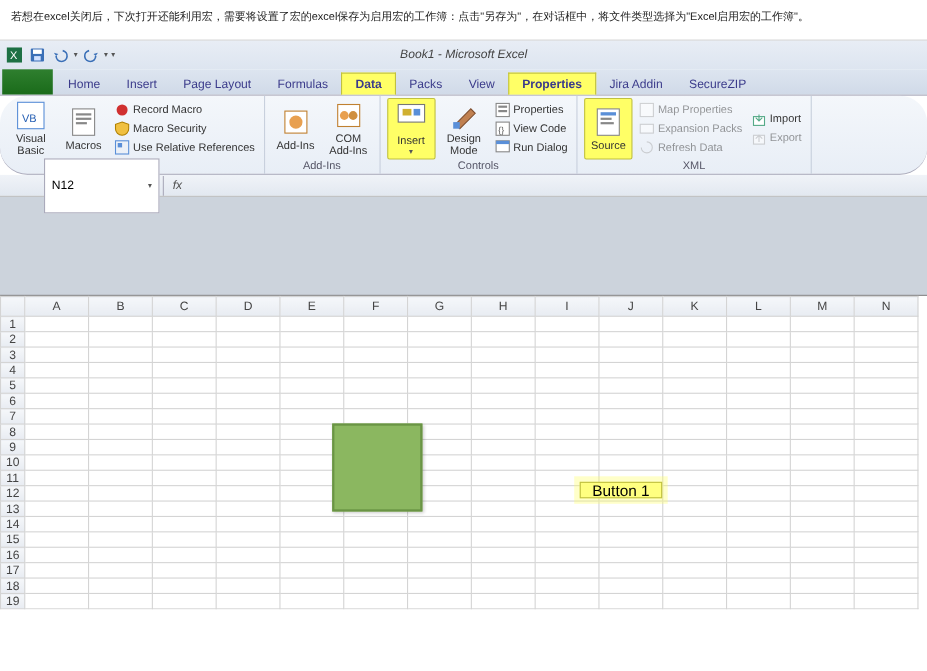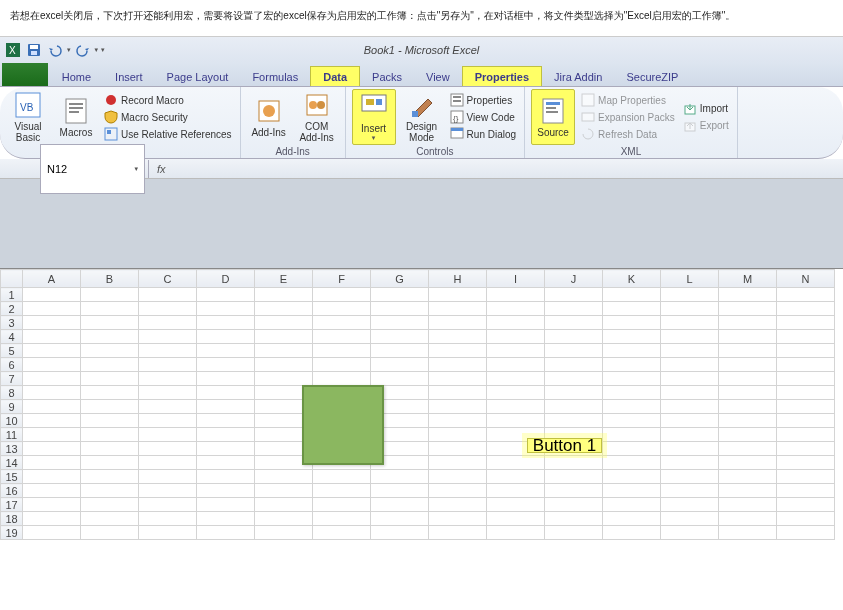--- a/index.html
+++ b/index.html
@@ -42,21 +42,21 @@
 .grid { border-collapse:collapse; font-size:11px; table-layout:fixed; }
 .grid th, .grid td { border:1px solid #d4d4d4; background:#fff; }
 .grid th { background:linear-gradient(#f5f7fa,#e8ecf2); color:#444; font-weight:normal; text-align:center; }
 .grid .rh { width:22px; }
 .grid .ch { height:18px; }
 .grid td { height:14px; }
 .col { width:58px; }
 .corner { background:linear-gradient(#eef1f5,#dde2ea); }
 
 .shape-rect { position:absolute; left:302px; top:116px; width:82px; height:80px; background:#8bb760; border:2px solid #6a9445; box-shadow:1px 1px 3px rgba(0,0,0,0.2); }
-.btn1 { position:absolute; left:527px; top:169px; width:75px; height:15px; background:#ffff80; border:1px solid #c0c040; font-size:17px; text-align:center; line-height:14px; color:#000; }
+.btn1 { position:absolute; left:527px; top:169px; width:75px; height:15px; background:#ffff80; border:1px solid #c0c040; font-size:14px; text-align:center; line-height:14px; color:#000; }
 .btn1-hl { position:absolute; left:522px; top:164px; width:85px; height:25px; background:rgba(255,255,100,0.35); }
 
 svg { display:block; }
 .chev { font-size:7px; color:#555; }
 </style>
 </head>
 <body>
 
 <div class="top-text">若想在excel关闭后，下次打开还能利用宏，需要将设置了宏的excel保存为启用宏的工作簿：点击"另存为"，在对话框中，将文件类型选择为"Excel启用宏的工作簿"。</div>
 
@@ -493,20 +493,37 @@
             <td></td>
             <td></td>
             <td></td>
             <td></td>
             <td></td>
             <td></td>
             <td></td>
             <td></td>
           </tr>
       <tr>
+            <th class="rh">12</th>
+            <td></td>
+            <td></td>
+            <td></td>
+            <td></td>
+            <td></td>
+            <td></td>
+            <td></td>
+            <td></td>
+            <td></td>
+            <td></td>
+            <td></td>
+            <td></td>
+            <td></td>
+            <td></td>
+          </tr>
+      <tr>
             <th class="rh">13</th>
             <td></td>
             <td></td>
             <td></td>
             <td></td>
             <td></td>
             <td></td>
             <td></td>
             <td></td>
             <td></td>

